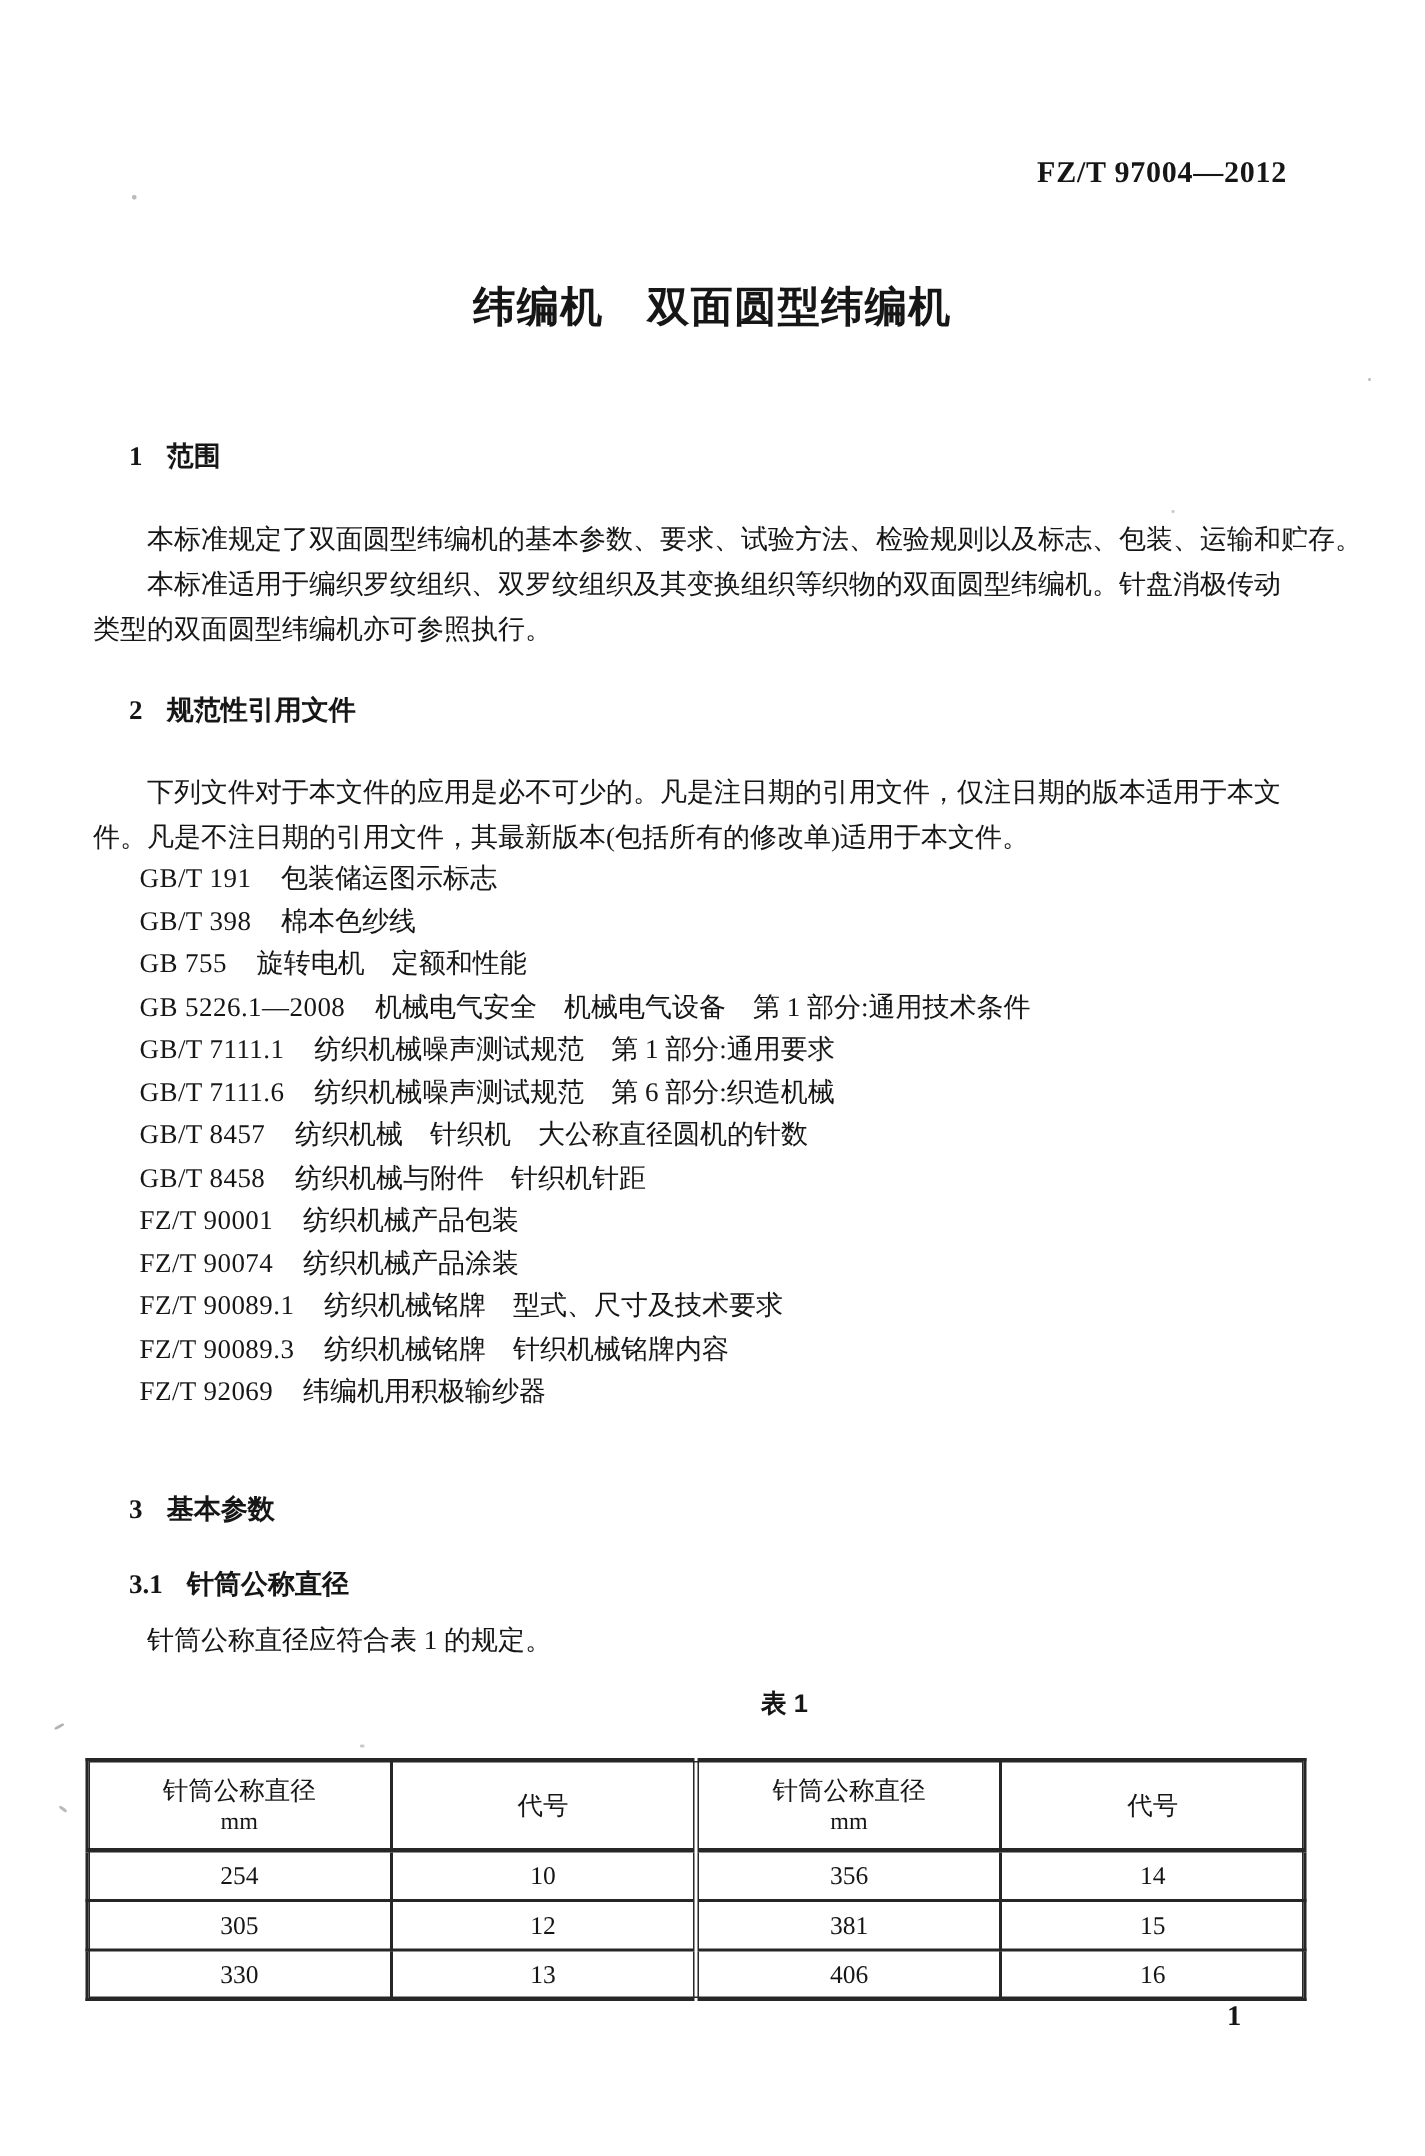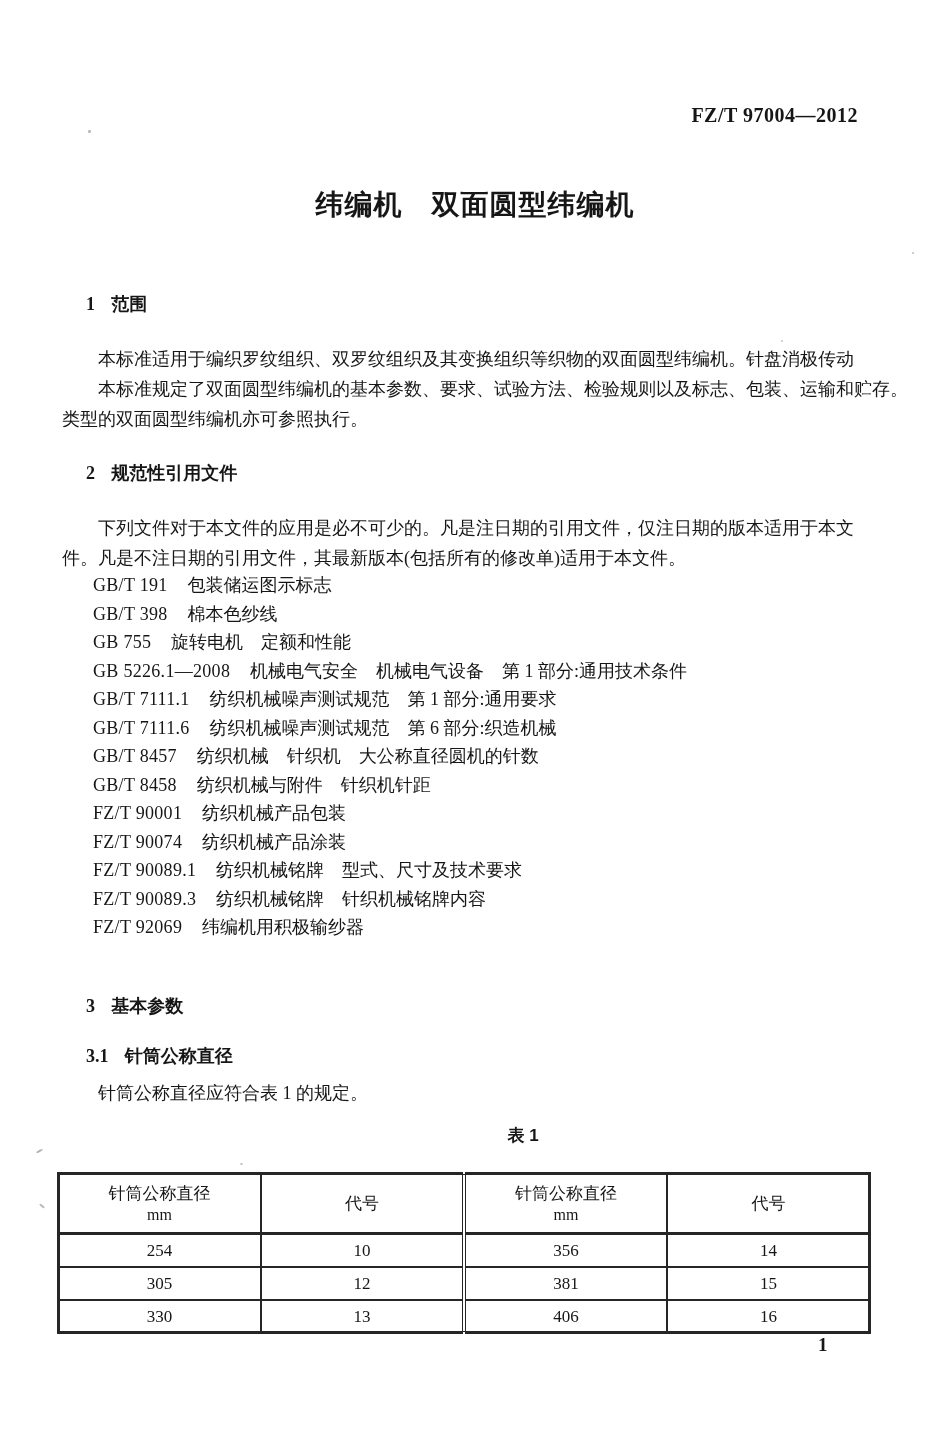--- a/index.html
+++ b/index.html
@@ -46,22 +46,22 @@
 <div class="speck" style="top:1163px;left:240px;width:3px;height:2px;opacity:.35"></div>
 
 <div class="abs doc-number">FZ/T 97004—2012</div>
 
 <div class="abs doc-title">纬编机　双面圆型纬编机</div>
 
 <div class="abs heading" style="top:292px">
   <span class="h-num">1</span><span>范围</span>
 </div>
 <div class="abs para" style="top:344px">
+  <div class="para-line indent">本标准规定了双面圆型纬编机的基本参数、要求、试验方法、检验规则以及标志、包装、运输和贮存。</div>
   <div class="para-line indent">本标准适用于编织罗纹组织、双罗纹组织及其变换组织等织物的双面圆型纬编机。针盘消极传动</div>
-  <div class="para-line indent">本标准规定了双面圆型纬编机的基本参数、要求、试验方法、检验规则以及标志、包装、运输和贮存。</div>
   <div class="para-line">类型的双面圆型纬编机亦可参照执行。</div>
 </div>
 
 <div class="abs heading" style="top:461px">
   <span class="h-num">2</span><span>规范性引用文件</span>
 </div>
 <div class="abs para" style="top:513px">
   <div class="para-line indent">下列文件对于本文件的应用是必不可少的。凡是注日期的引用文件，仅注日期的版本适用于本文</div>
   <div class="para-line">件。凡是不注日期的引用文件，其最新版本(包括所有的修改单)适用于本文件。</div>
 </div>

